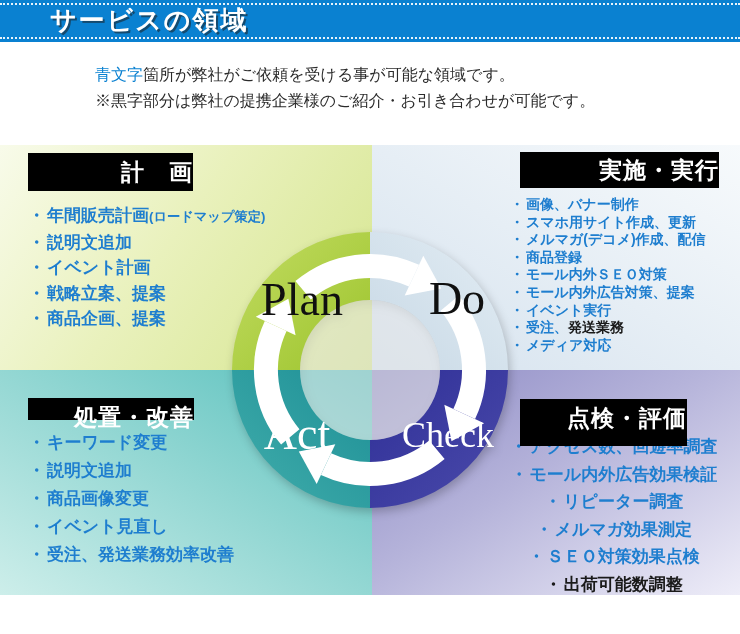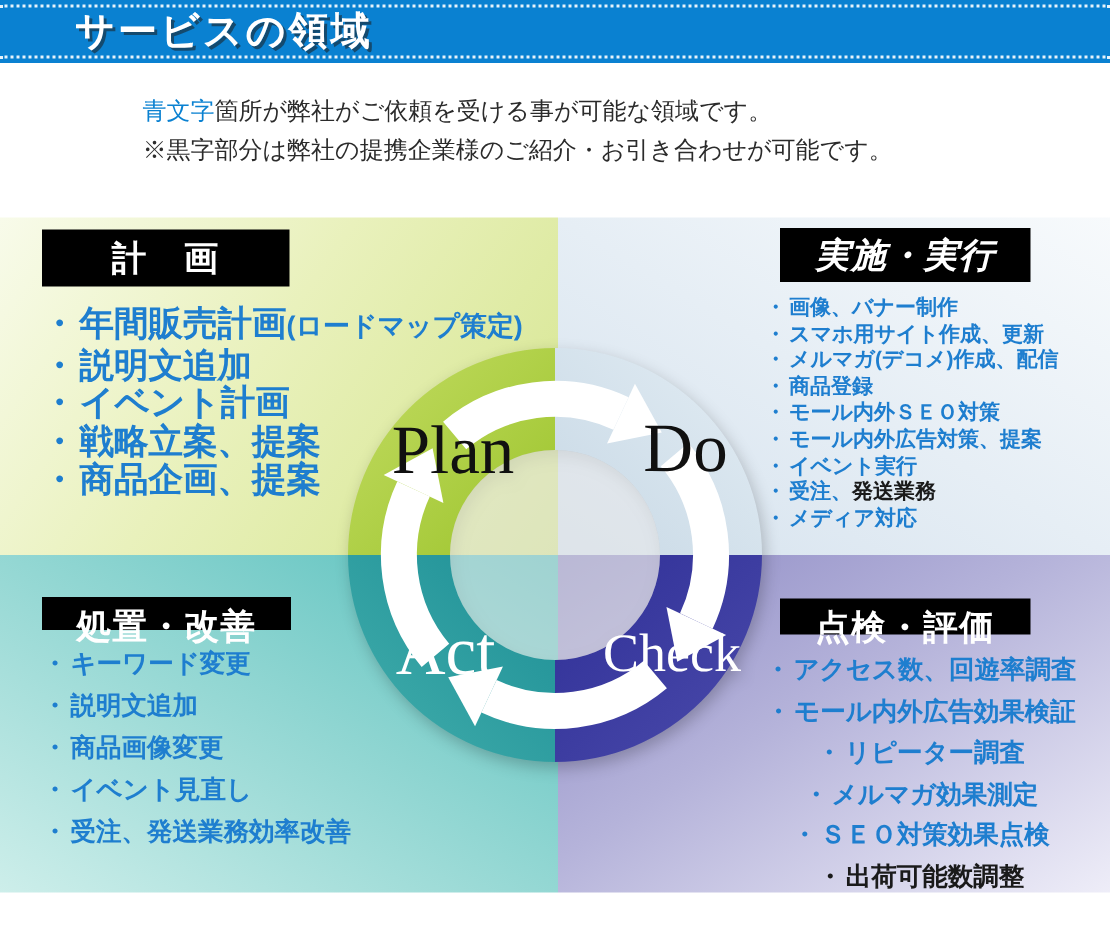--- a/index.html
+++ b/index.html
@@ -28,30 +28,30 @@
     background:linear-gradient(125deg,#f8fbea 0%,#e9f1bc 45%,#d5e58e 100%);}
   .q-tr{left:372px;top:0;width:368px;height:225px;
     background:linear-gradient(to bottom left,#f7fafc 0%,#e6eef5 50%,#d5e2ee 100%);}
   .q-bl{left:0;top:225px;width:372px;height:225px;
     background:linear-gradient(to top right,#cdeeea 0%,#8ed5d1 55%,#58c0bd 100%);}
   .q-br{left:372px;top:225px;width:368px;height:225px;
     background:linear-gradient(to bottom right,#8e8bc5 0%,#b5b3da 45%,#eeedf8 100%);}
   
   .secbox{
     position:absolute;background:#000;color:#fff;font-weight:bold;font-size:23px;
-    text-align:center;z-index:6;letter-spacing:1px;
+    text-align:right;z-index:6;letter-spacing:1px;
   }
   .box-plan {left:28px; top:8px;  width:165px;height:38px;line-height:38px;}
-  .box-do   {left:520px;top:7px;  width:167px;height:36px;line-height:36px;font-style:italic;}
+  .box-do   {left:520px;top:7px;  width:199px;height:36px;line-height:36px;}
   .box-act  {left:28px; top:253px;width:166px;height:22px;line-height:38px;}
-  .box-check{left:520px;top:254px;width:167px;height:24px;line-height:38px;}
+  .box-check{left:520px;top:254px;width:167px;height:47px;line-height:38px;}
   
   ul.qlist{position:absolute;list-style:none;margin:0;padding:0;z-index:5;font-weight:bold;}
   ul.qlist li{white-space:nowrap;}
-  .list-plan {left:28px; top:58px; font-size:23px;line-height:25.5px;}
+  .list-plan {left:28px; top:58px; font-size:17px;line-height:25.5px;}
   .list-do   {left:510px;top:51px; font-size:14px;line-height:17.6px;}
   .list-act  {left:28px; top:284px;font-size:17px;line-height:28px;}
   .list-check{left:510px;top:288px;font-size:17px;line-height:27.5px;text-align:center;}
   .c-blue{color:#1e7ecf;}
   .c-black{color:#1a1a1a;}
   .small{font-size:.78em;}
   .bullet{margin-right:2px;}
   
   .ringwrap{position:absolute;left:220px;top:75px;width:300px;height:300px;z-index:4;}
   svg.ring{filter:drop-shadow(2px 4px 5px rgba(0,0,0,.22));}

